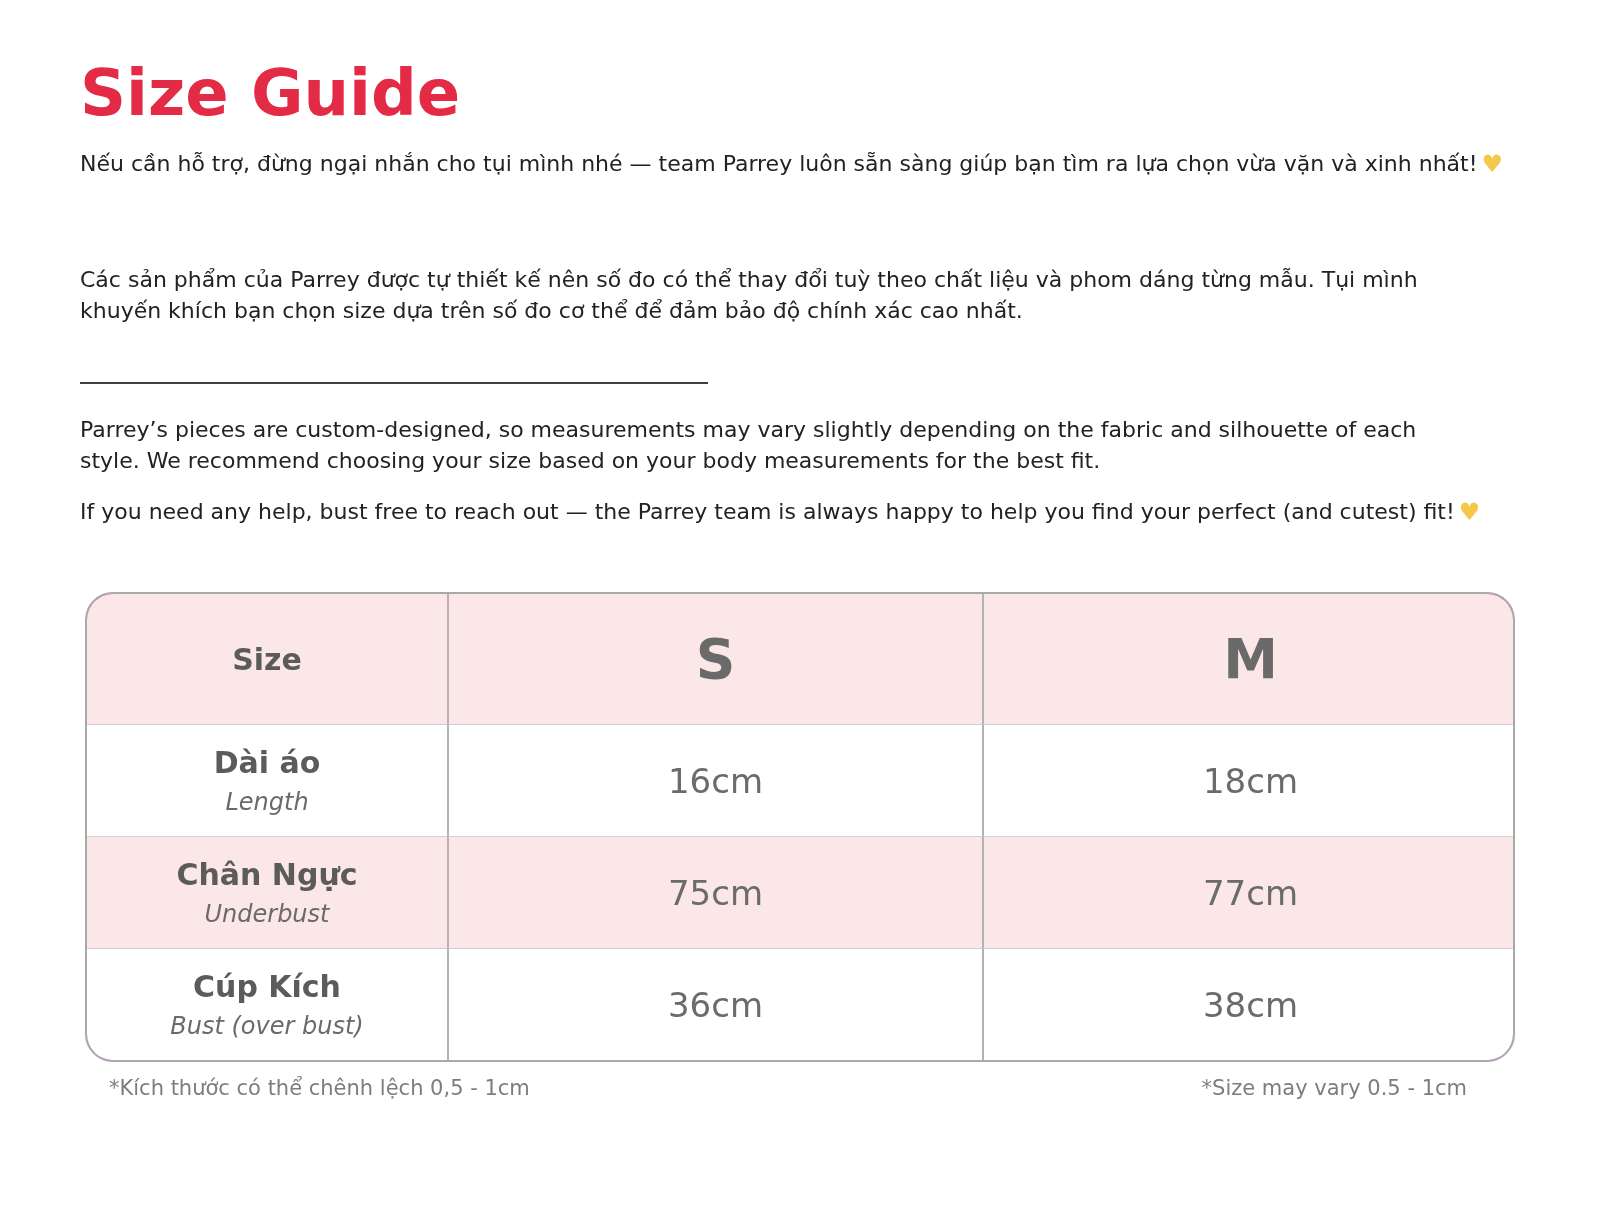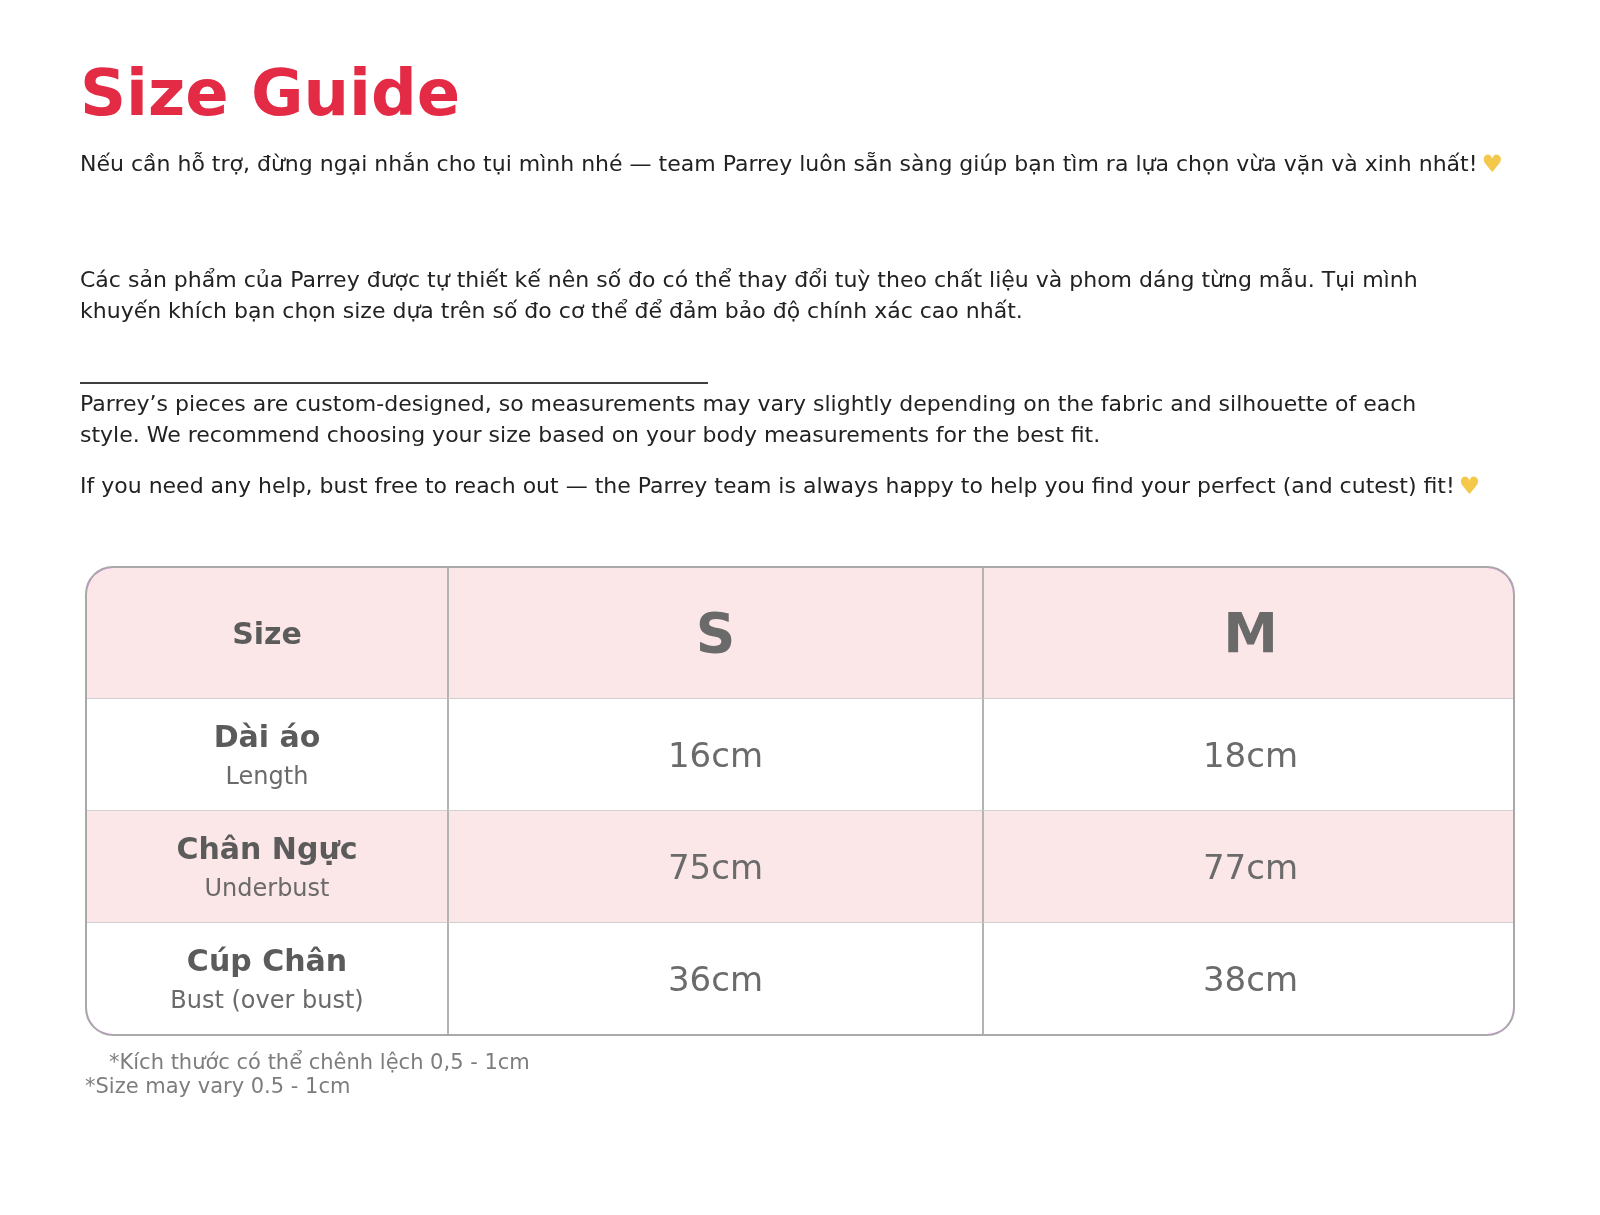--- a/index.html
+++ b/index.html
@@ -32,21 +32,21 @@
     max-width: 1470px;
   }
   .para-vi-main   { margin-top: 84px; }
   .para-vi-help   { margin-top: 20px; }
   .divider {
     margin-top: 56px;
     width: 628px;
     height: 0px;
     border-top: 2px solid #3f3f3f;
   }
-  .para-en-main   { margin-top: 4px; }
+  .para-en-main   { margin-top: 30px; }
   .para-en-help   { margin-top: 20px; }
   .heart {
     color: #f3c84b;
     font-size: 24px;
     vertical-align: -1px;
     padding-left: 4px;
   }
   
   .size-table {
     margin-top: 64px;
@@ -81,36 +81,36 @@
     color: #6a6a6a;
   }
   .row-label-vi {
     font-size: 30px;
     font-weight: bold;
     color: #5b5b5b;
     line-height: 1.15;
   }
   .row-label-en {
     font-size: 24px;
+    font-style: italic;
     color: #6a6a6a;
     margin-top: 8px;
   }
   .cell-value {
     font-size: 34px;
     color: #6b6b6b;
   }
   
   .notes-row {
     margin-top: 14px;
     width: 1430px;
     margin-left: 5px;
     display: flex;
     justify-content: space-between;
     align-items: baseline;
-    flex-direction: column;
   }
   .note {
     font-size: 21px;
     color: #7d7d7d;
   }
   .note-left  { padding-left: 24px; }
   .note-right { padding-right: 48px; }
 </style>
 </head>
 <body>
@@ -159,21 +159,21 @@
       <span class="row-label-en">Underbust</span>
     </div>
     <div class="cell pink hline vline">
       <span class="cell-value">75cm</span>
     </div>
     <div class="cell pink hline vline">
       <span class="cell-value">77cm</span>
     </div>
 
     <div class="cell hline">
-      <span class="row-label-vi">Cúp Chân</span>
+      <span class="row-label-vi">Cúp Kích</span>
       <span class="row-label-en">Bust (over bust)</span>
     </div>
     <div class="cell hline vline">
       <span class="cell-value">36cm</span>
     </div>
     <div class="cell hline vline">
       <span class="cell-value">38cm</span>
     </div>
 
   </div>

